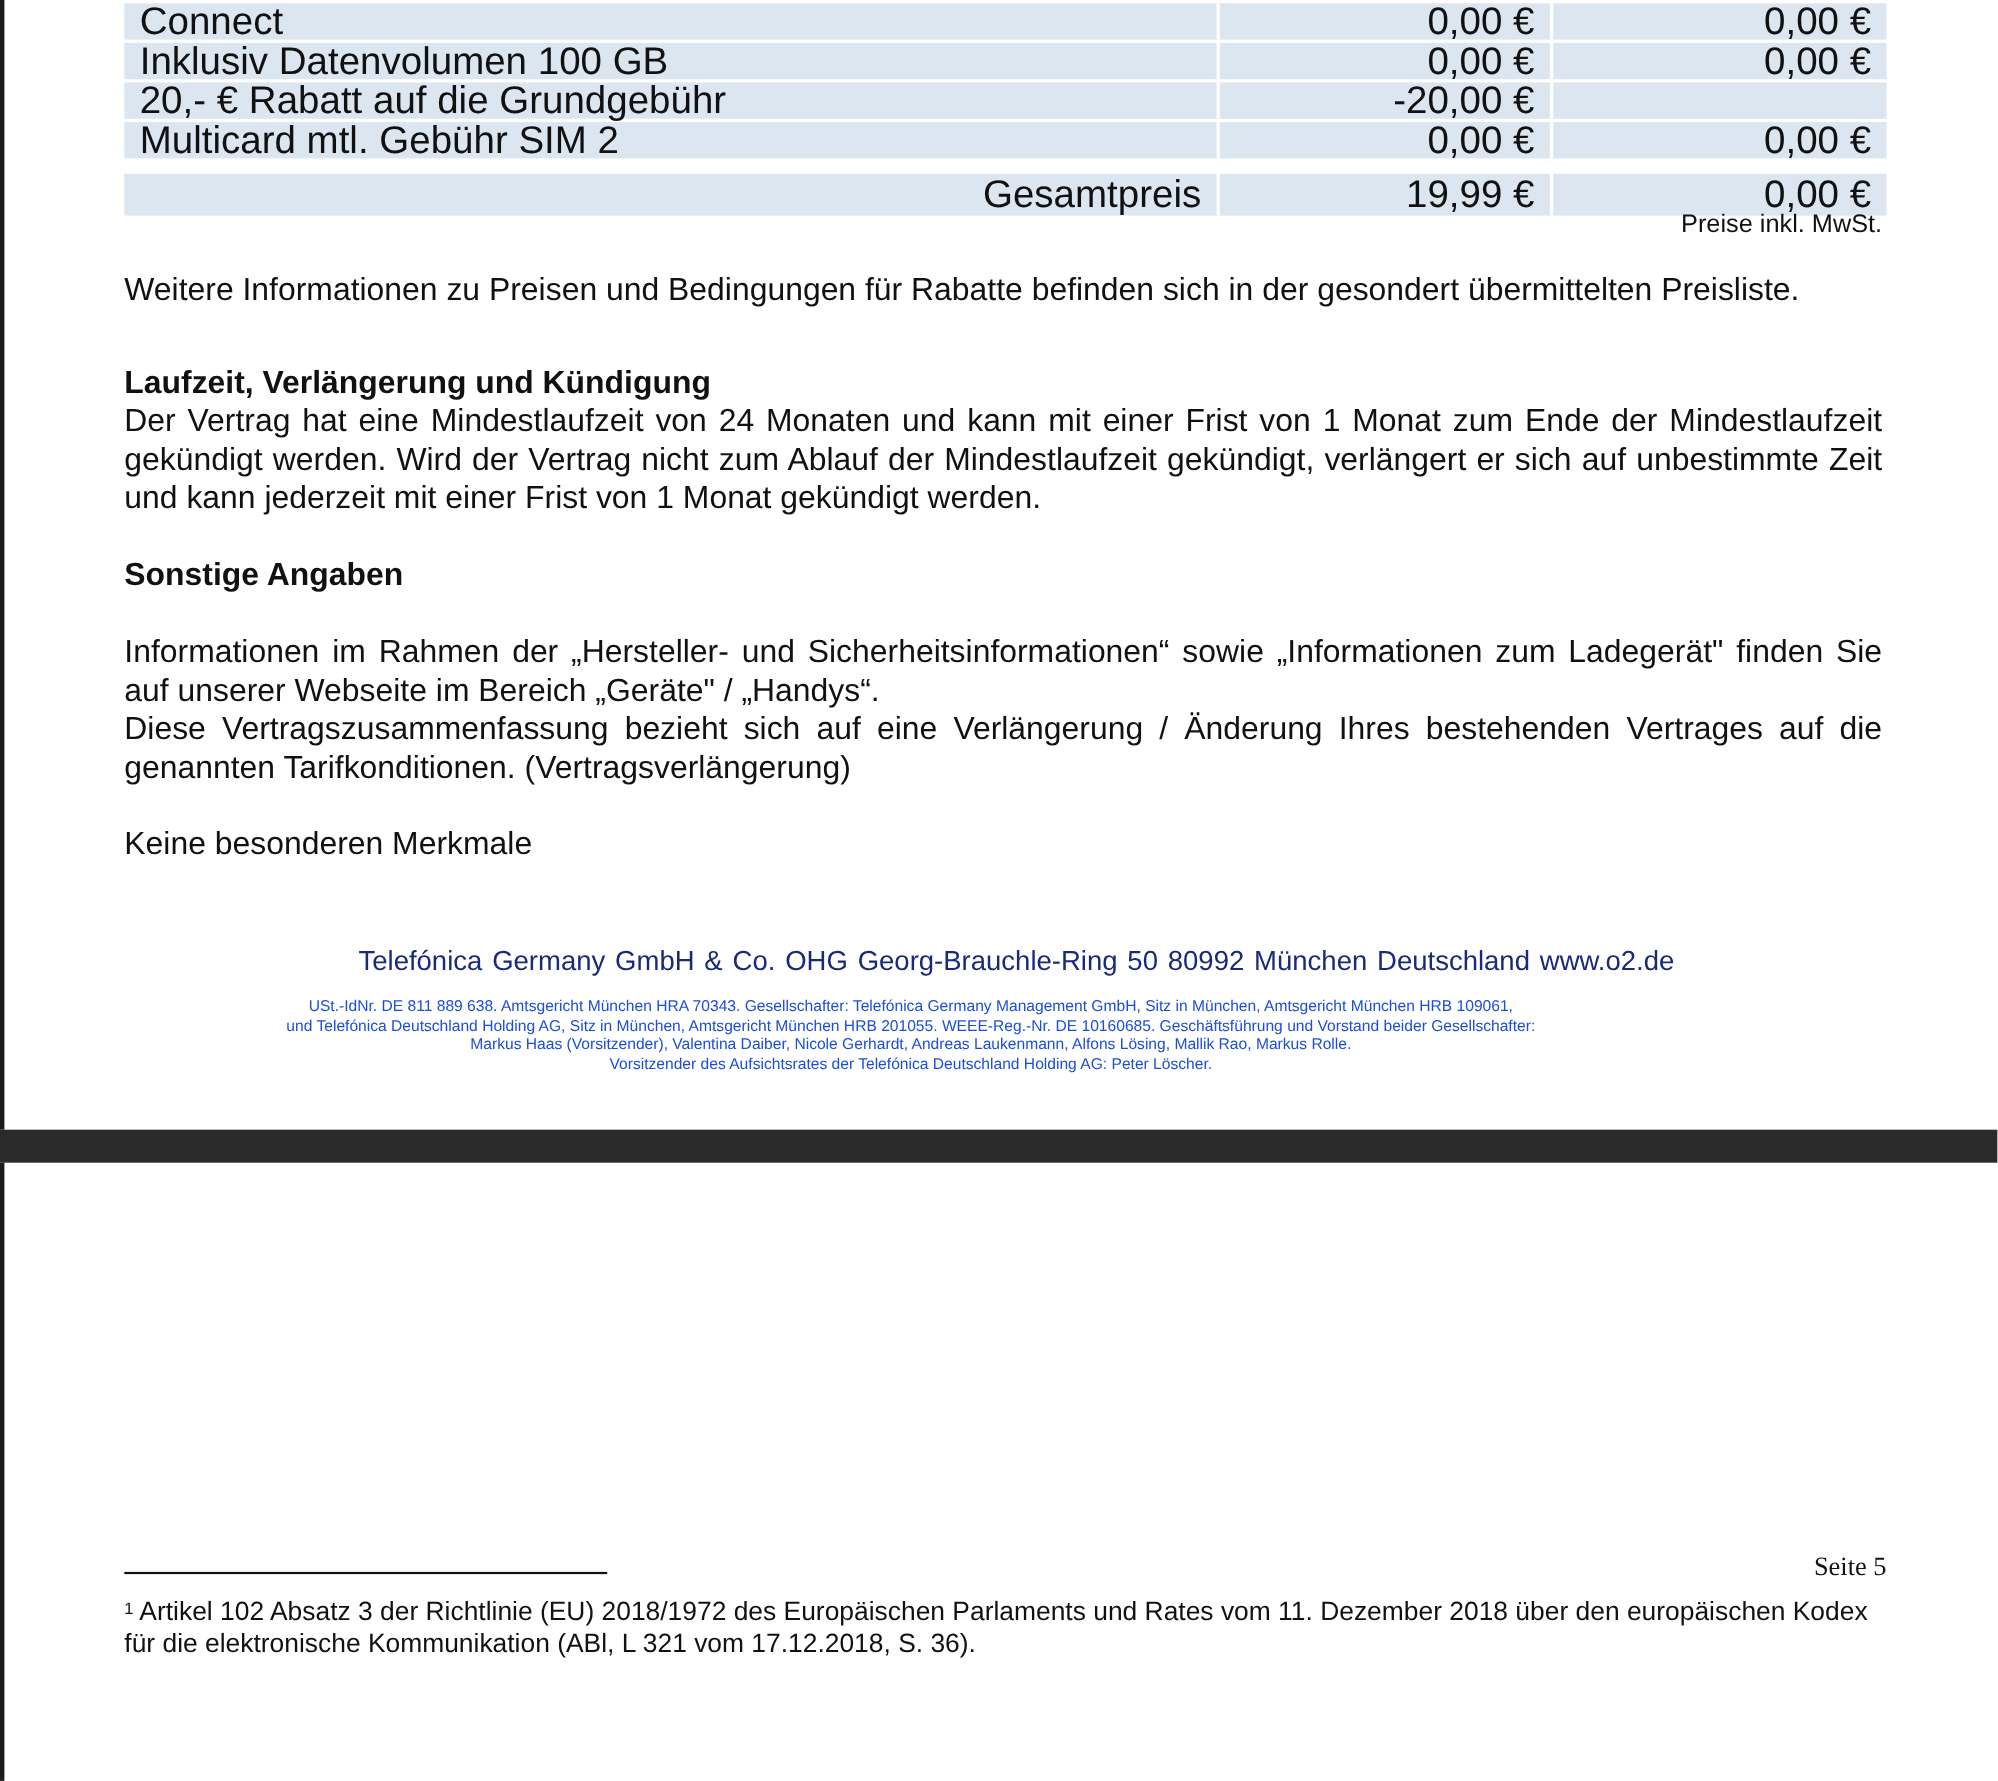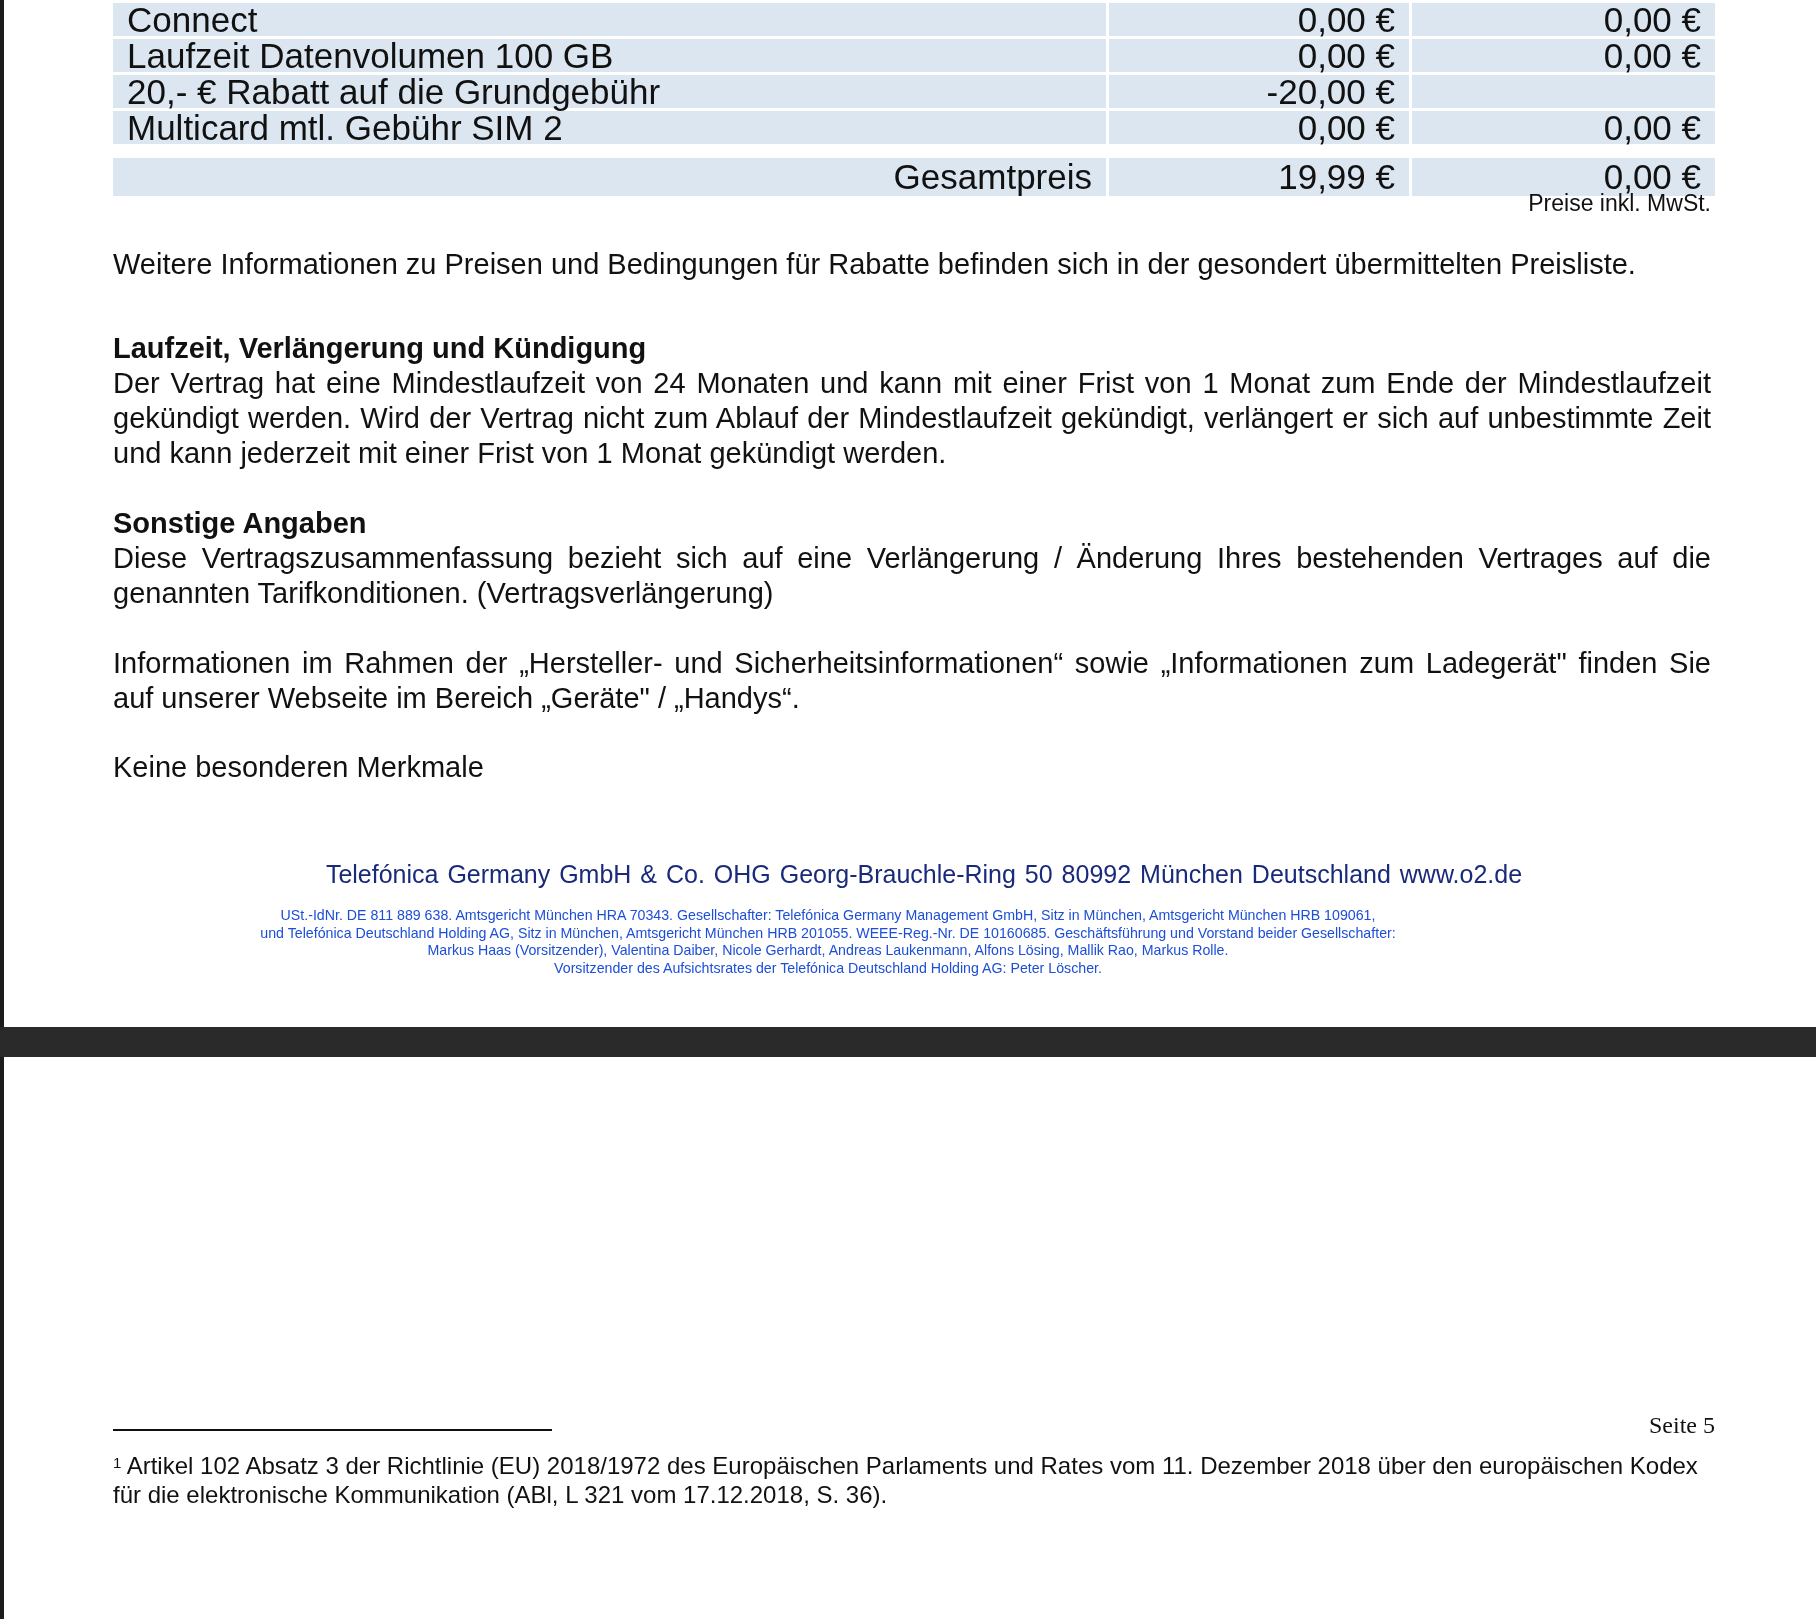--- a/index.html
+++ b/index.html
@@ -56,21 +56,21 @@
       <col style="width:303px">
       <col style="width:303px">
   </colgroup>
   <tbody>
     <tr>
       <td>Connect</td>
       <td class="num">0,00 €</td>
       <td class="num">0,00 €</td>
     </tr>
     <tr>
-      <td>Laufzeit Datenvolumen 100 GB</td>
+      <td>Inklusiv Datenvolumen 100 GB</td>
       <td class="num">0,00 €</td>
       <td class="num">0,00 €</td>
     </tr>
     <tr>
       <td>20,- € Rabatt auf die Grundgebühr</td>
       <td class="num">-20,00 €</td>
       <td class="num"></td>
     </tr>
     <tr>
       <td>Multicard mtl. Gebühr SIM 2</td>
@@ -93,22 +93,22 @@
 <div class="vat">Preise inkl. MwSt.</div>
 <div class="info-line">Weitere Informationen zu Preisen und Bedingungen für Rabatte befinden sich in der gesondert übermittelten Preisliste.</div>
 
 <div class="section" style="top:331px;">
   <h2>Laufzeit, Verlängerung und Kündigung</h2>
   <p>Der Vertrag hat eine Mindestlaufzeit von 24 Monaten und kann mit einer Frist von 1 Monat zum Ende der Mindestlaufzeit gekündigt werden. Wird der Vertrag nicht zum Ablauf der Mindestlaufzeit gekündigt, verlängert er sich auf unbestimmte Zeit und kann jederzeit mit einer Frist von 1 Monat gekündigt werden.</p>
 </div>
 
 <div class="section" style="top:506px;">
   <h2>Sonstige Angaben</h2>
+  <p style="margin-top:35px;">Informationen im Rahmen der „Hersteller- und Sicherheitsinformationen“ sowie „Informationen zum Ladegerät" finden Sie auf unserer Webseite im Bereich „Geräte" / „Handys“.</p>
   <p>Diese Vertragszusammenfassung bezieht sich auf eine Verlängerung / Änderung Ihres bestehenden Vertrages auf die genannten Tarifkonditionen. (Vertragsverlängerung)</p>
-  <p style="margin-top:35px;">Informationen im Rahmen der „Hersteller- und Sicherheitsinformationen“ sowie „Informationen zum Ladegerät" finden Sie auf unserer Webseite im Bereich „Geräte" / „Handys“.</p>
 </div>
 
 <div class="section" style="top:750px;">
   <p>Keine besonderen Merkmale</p>
 </div>
 
 <div class="company">Telefónica Germany GmbH &amp; Co. OHG  Georg-Brauchle-Ring 50  80992 München  Deutschland  www.o2.de</div>
 <div class="legal">
   <div>USt.-IdNr. DE 811 889 638. Amtsgericht München HRA 70343. Gesellschafter: Telefónica Germany Management GmbH, Sitz in München, Amtsgericht München HRB 109061,</div>
   <div>und Telefónica Deutschland Holding AG, Sitz in München, Amtsgericht München HRB 201055. WEEE-Reg.-Nr. DE 10160685. Geschäftsführung und Vorstand beider Gesellschafter:</div>

